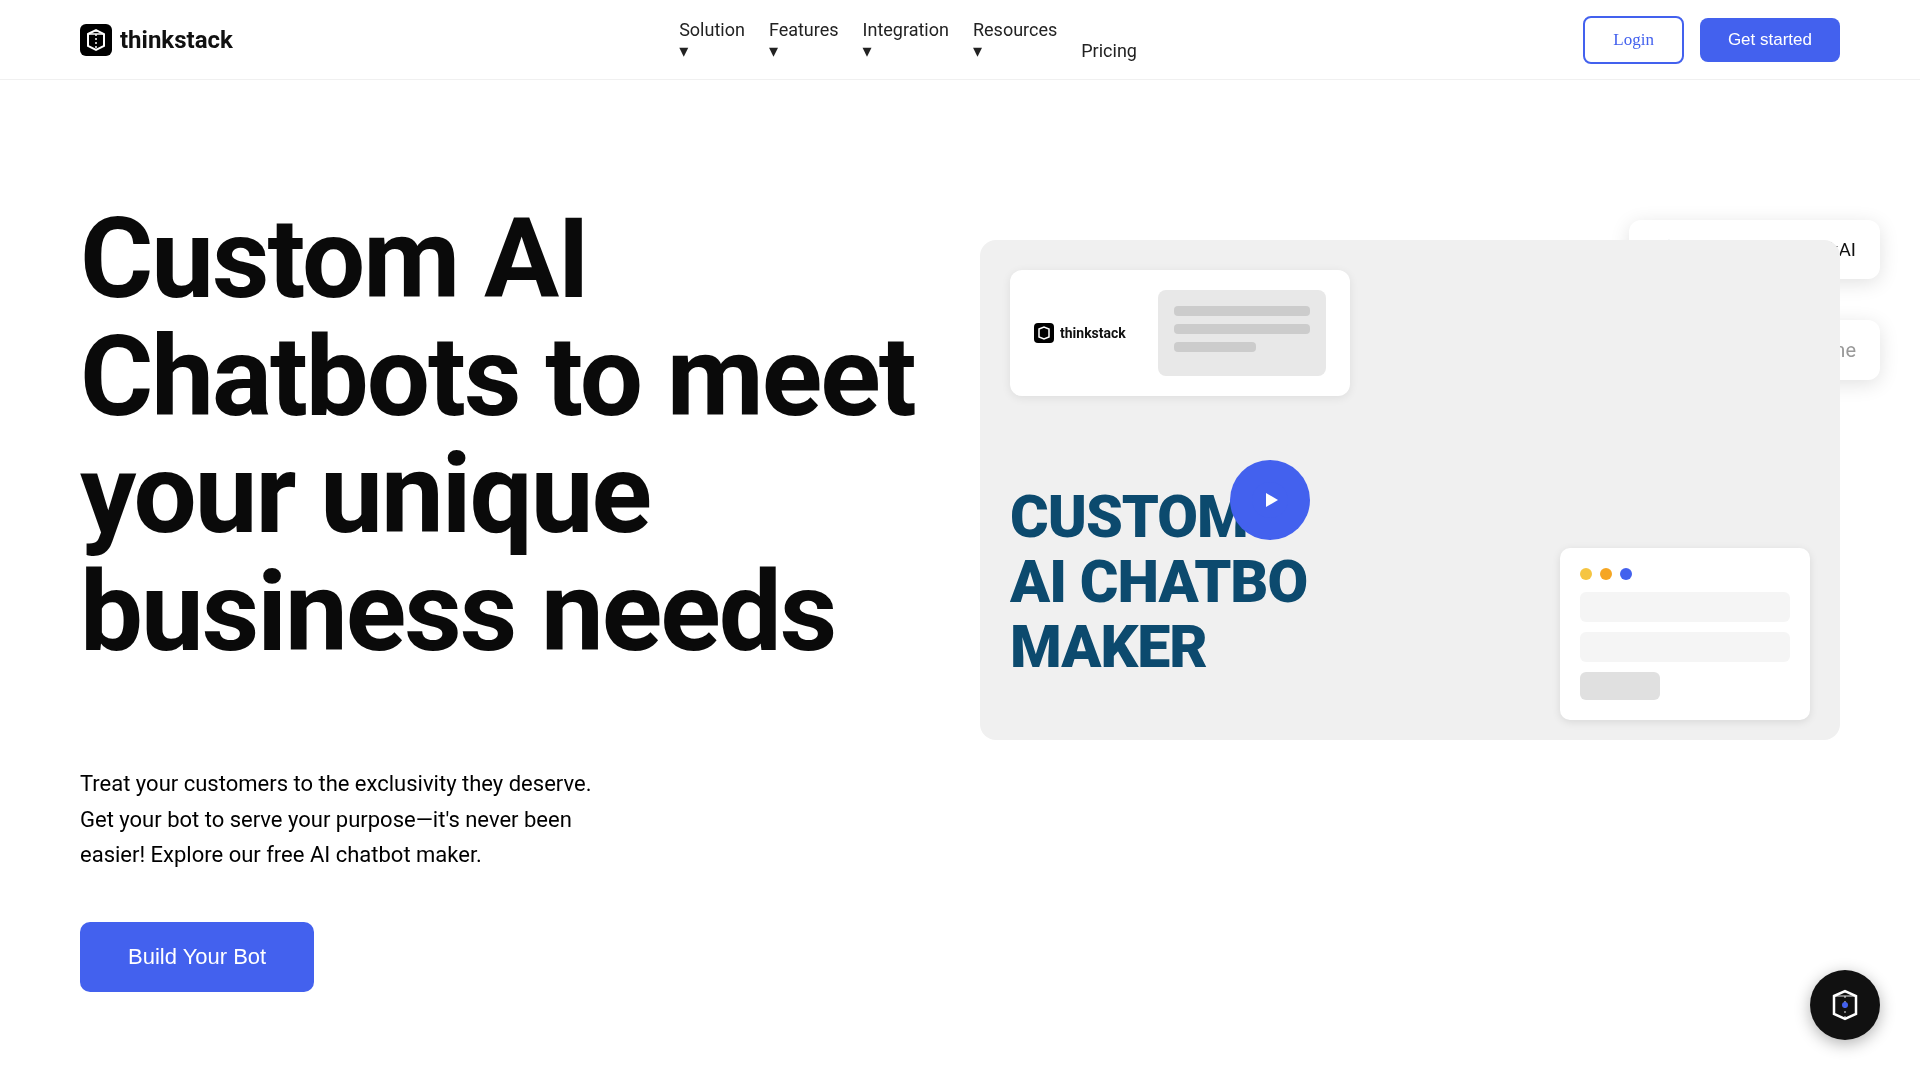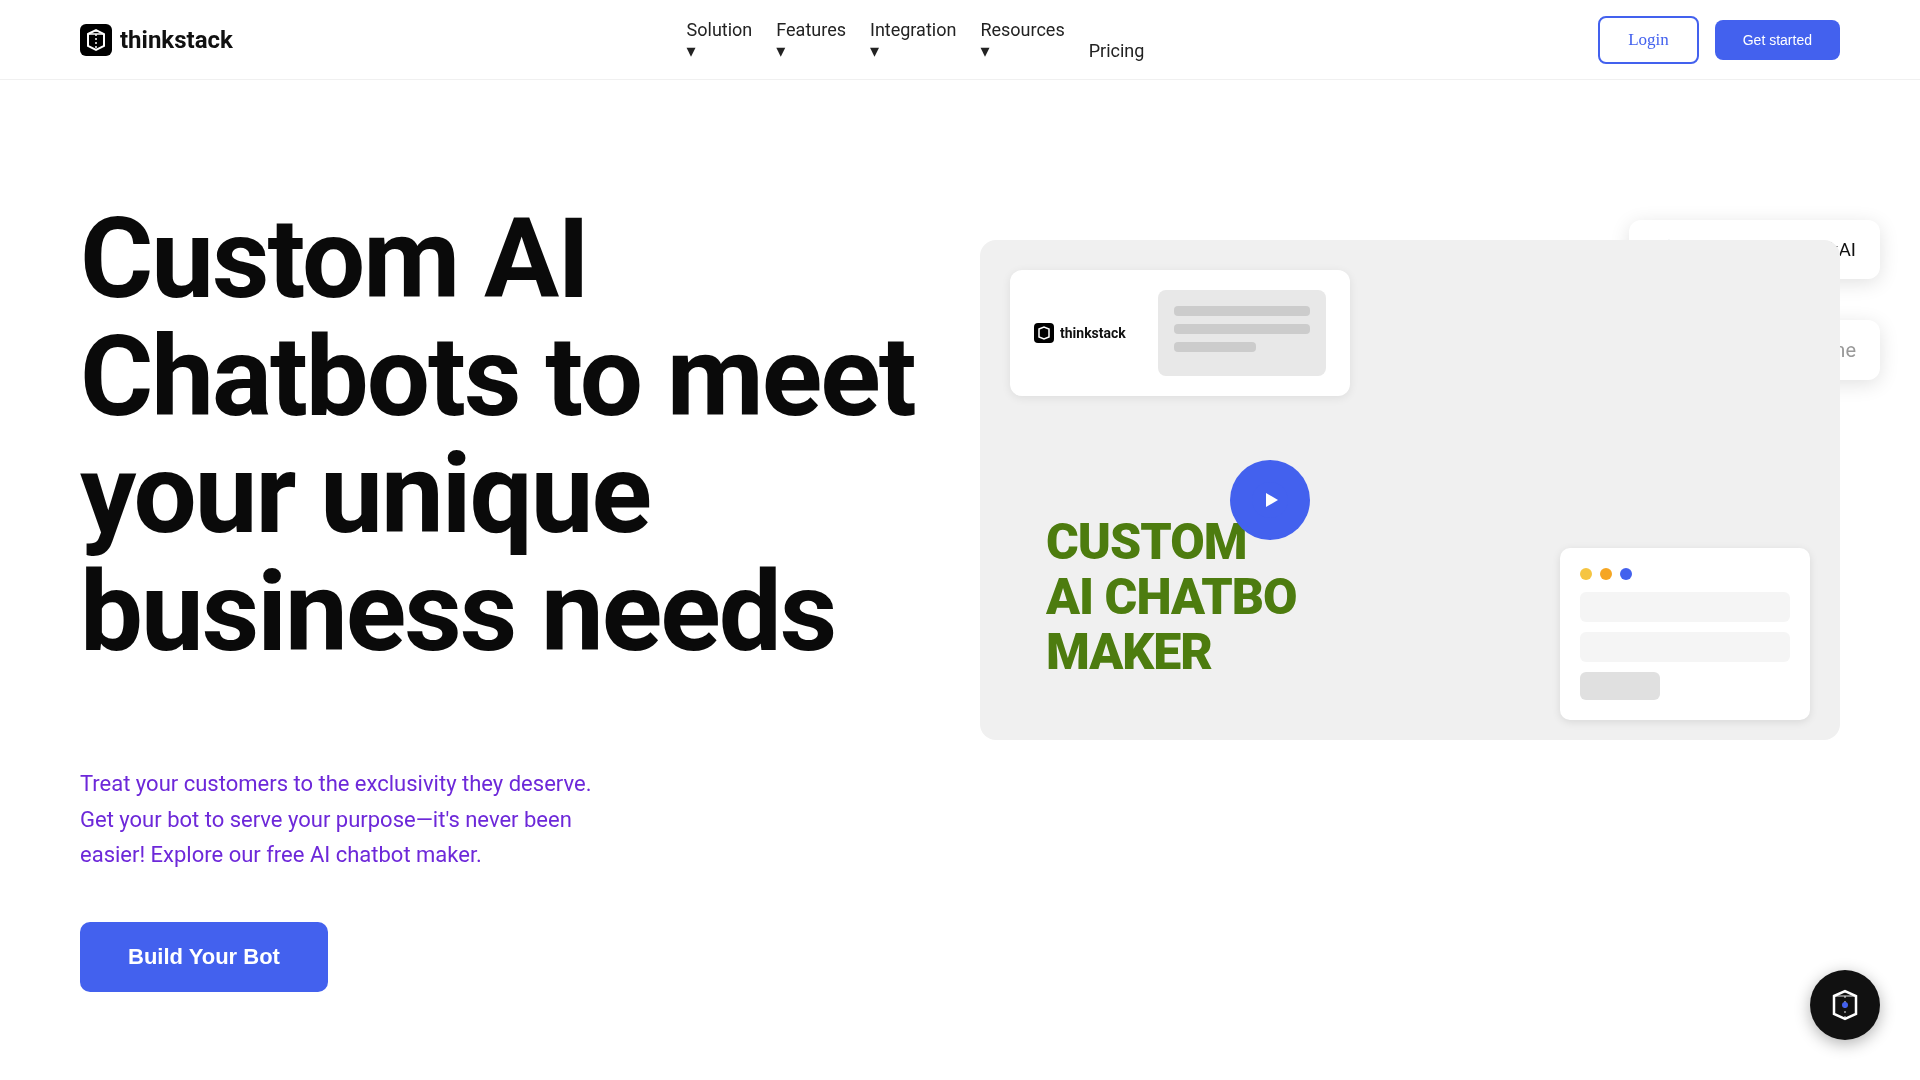--- a/index.html
+++ b/index.html
@@ -87,21 +87,21 @@
       cursor: pointer;
       transition: background 0.2s;
       font-family: Liberation Serif, serif;
     }
 
     .btn-get-started {
       padding: 12px 28px;
       border: none;
       background: #4361ee;
       color: #fff;
-      font-size: 14px;
+      font-size: 17px;
       font-weight: 500;
       border-radius: 8px;
       cursor: pointer;
       transition: background 0.2s;
     }
 
     
     .hero {
       display: flex;
       align-items: flex-start;
@@ -120,34 +120,34 @@
       font-size: 112px;
       font-weight: 700;
       color: #0a0a0a;
       line-height: 1.05;
       letter-spacing: -2px;
       margin-bottom: 96px;
     }
 
     .hero-description {
       font-size: 22px;
-      color: #6d28d9;
+      color: #000000;
       line-height: 1.6;
       max-width: 540px;
       margin-bottom: 50px;
       font-weight: 400;
     }
 
     .btn-build-bot {
       display: inline-block;
       padding: 22px 48px;
       background: #4361ee;
       color: #fff;
       font-size: 22px;
-      font-weight: 700;
+      font-weight: 400;
       border-radius: 10px;
       border: none;
       cursor: pointer;
       transition: background 0.2s;
     }
 
     
     .hero-right {
       position: relative;
       width: 860px;
@@ -210,26 +210,25 @@
       width: 60%;
     }
 
     .demo-hero-text {
       position: absolute;
       bottom: 60px;
       left: 30px;
     }
 
     .demo-hero-text h2 {
-      font-size: 50px;
+      font-size: 59px;
       font-weight: 900;
-      color: #4d7c0f;
+      color: #0c4a6e;
       line-height: 1.1;
       letter-spacing: -1px;
-      margin-left: 36px;
     }
 
     .demo-form-area {
       position: absolute;
       bottom: 20px;
       right: 30px;
       background: #fff;
       border-radius: 10px;
       padding: 20px;
       width: 250px;

